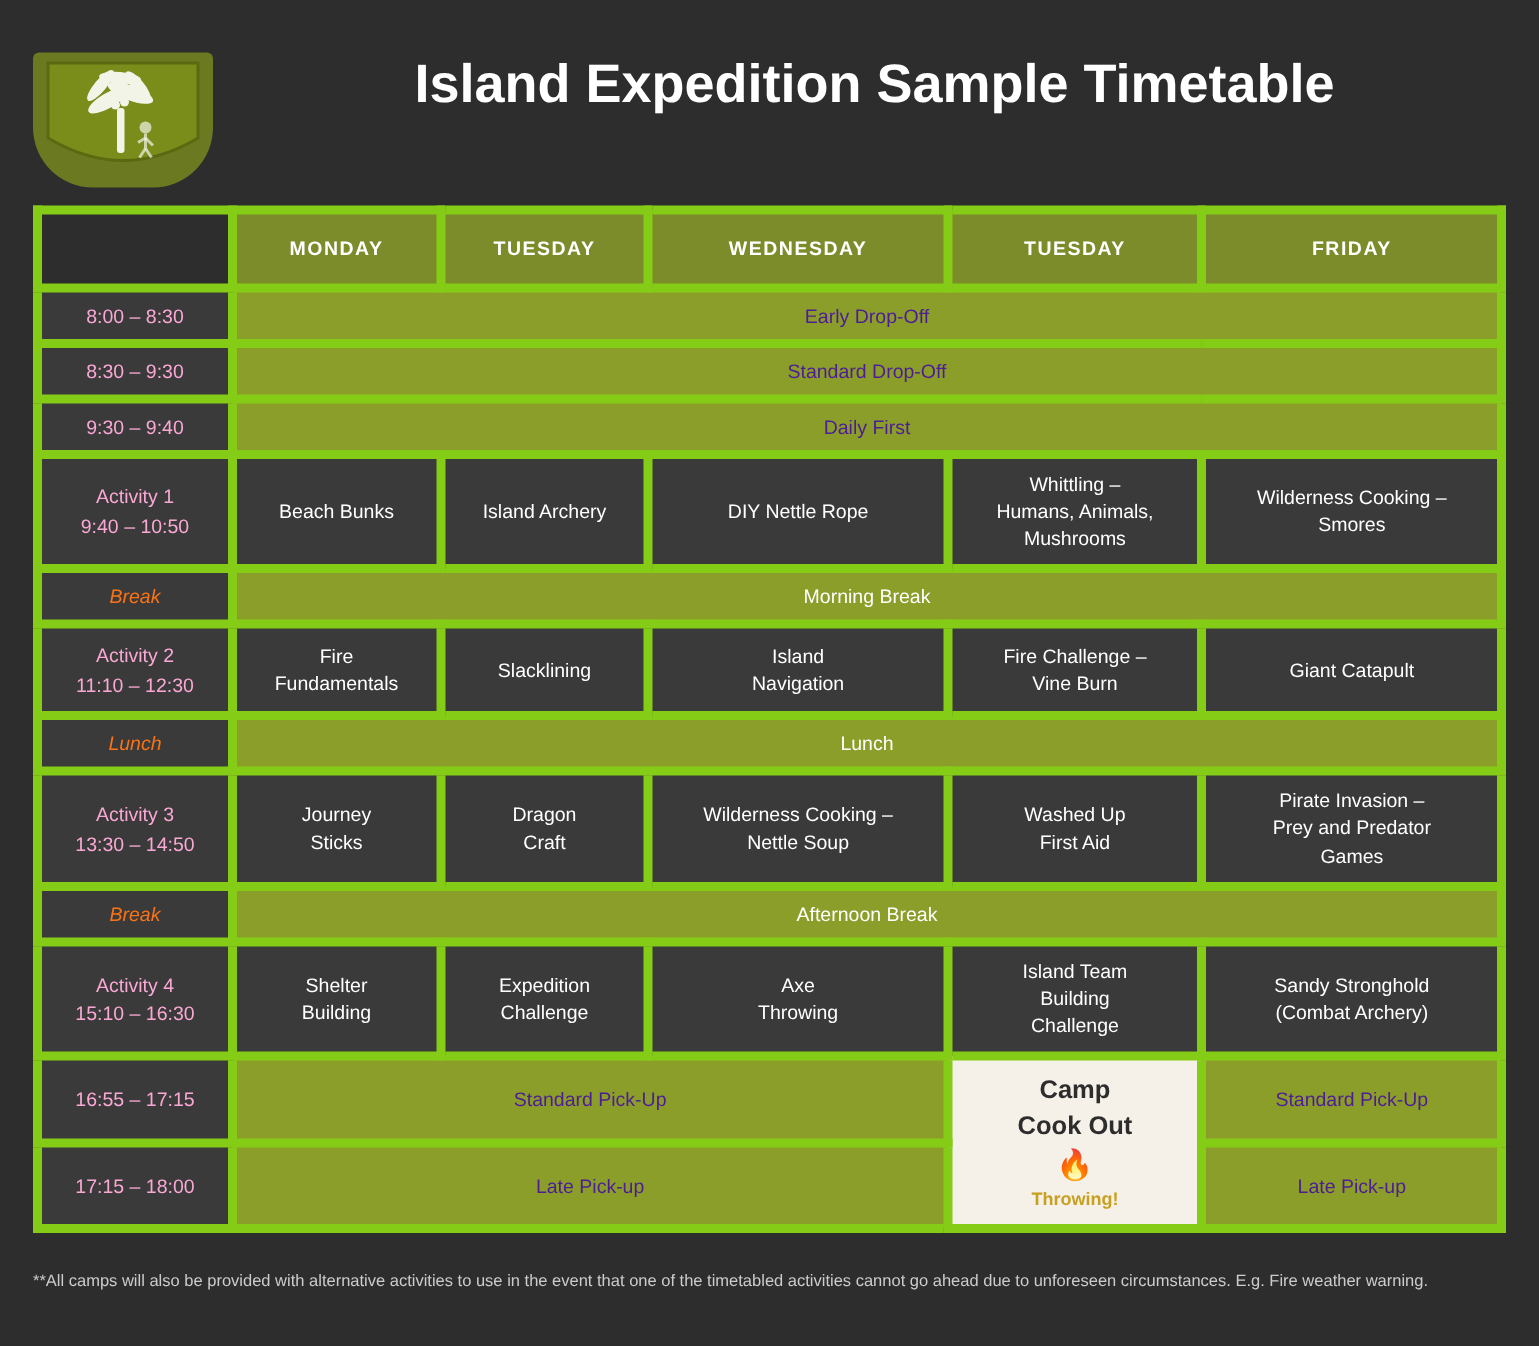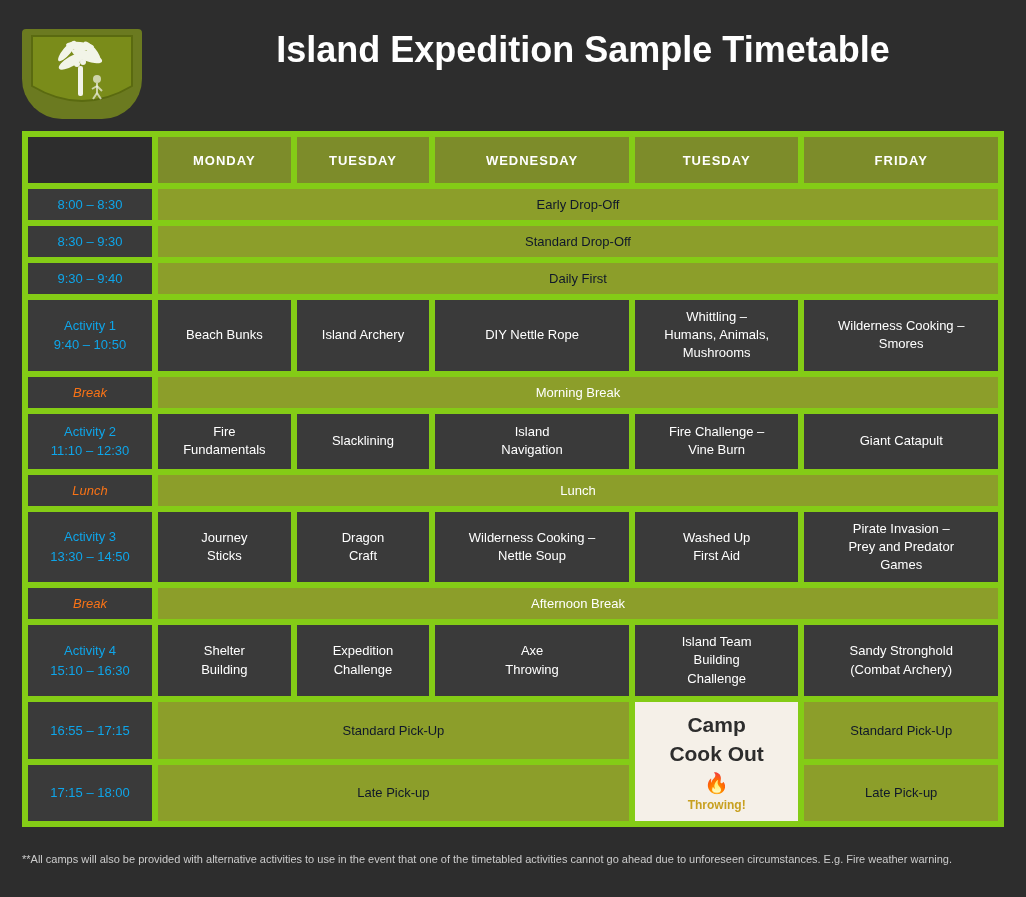--- a/index.html
+++ b/index.html
@@ -50,29 +50,29 @@
       background-color: #7d8c2a;
       color: white;
       font-size: 14px;
       font-weight: bold;
       letter-spacing: 1px;
       height: 52px;
     }
     
     .time-label {
       background-color: #3a3a3a;
-      color: #0ea5e9;
+      color: #f9a8d4;
       font-size: 13px;
       width: 130px;
       min-width: 130px;
     }
     
     .full-row-olive {
       background-color: #8c9e2a;
-      color: #0f172a;
+      color: #4c1d95;
       font-size: 14px;
       font-weight: normal;
       margin-top: 43px;
     }
     
     .activity-cell {
       background-color: #3a3a3a;
       color: white;
       font-size: 13px;
       line-height: 1.4;
@@ -244,21 +244,21 @@
         <td class="activity-cell">Expedition<br>Challenge</td>
         <td class="activity-cell">Axe<br>Throwing</td>
         <td class="activity-cell">Island Team<br>Building<br>Challenge</td>
         <td class="activity-cell">Sandy Stronghold<br>(Combat Archery)</td>
       </tr>
 
       <tr>
         <td class="time-label">16:55 – 17:15</td>
         <td class="full-row-olive" colspan="3">Standard Pick-Up</td>
         <td class="camp-cookout" rowspan="2" colspan="1" style="text-align:center; line-height:1.4;">
-          <div style="font-size:21px; font-weight:bold; color:#2d2d2d;">Camp<br>Cook Out</div>
+          <div style="font-size:17px; font-weight:bold; color:#2d2d2d;">Camp<br>Cook Out</div>
           <div style="font-size:20px;">🔥</div>
           <div class="optional-text">Throwing!</div>
         </td>
         <td class="full-row-olive">Standard Pick-Up</td>
       </tr>
 
       <tr>
         <td class="time-label">17:15 – 18:00</td>
         <td class="full-row-olive" colspan="3">Late Pick-up</td>
         <td class="full-row-olive">Late Pick-up</td>

